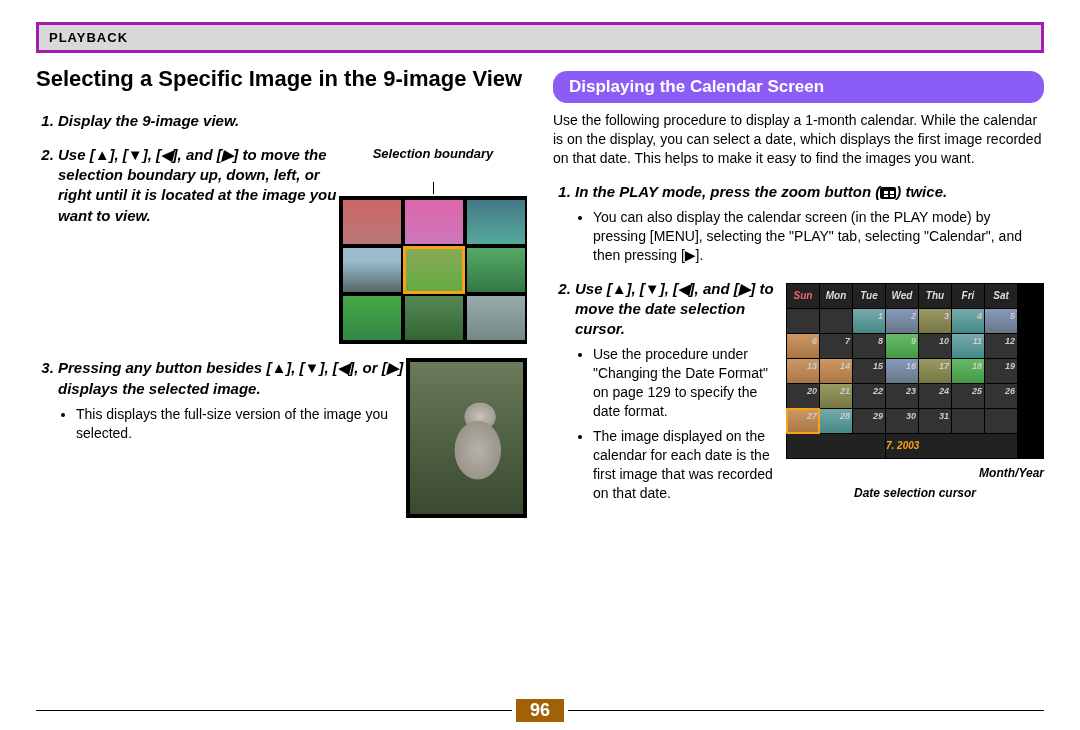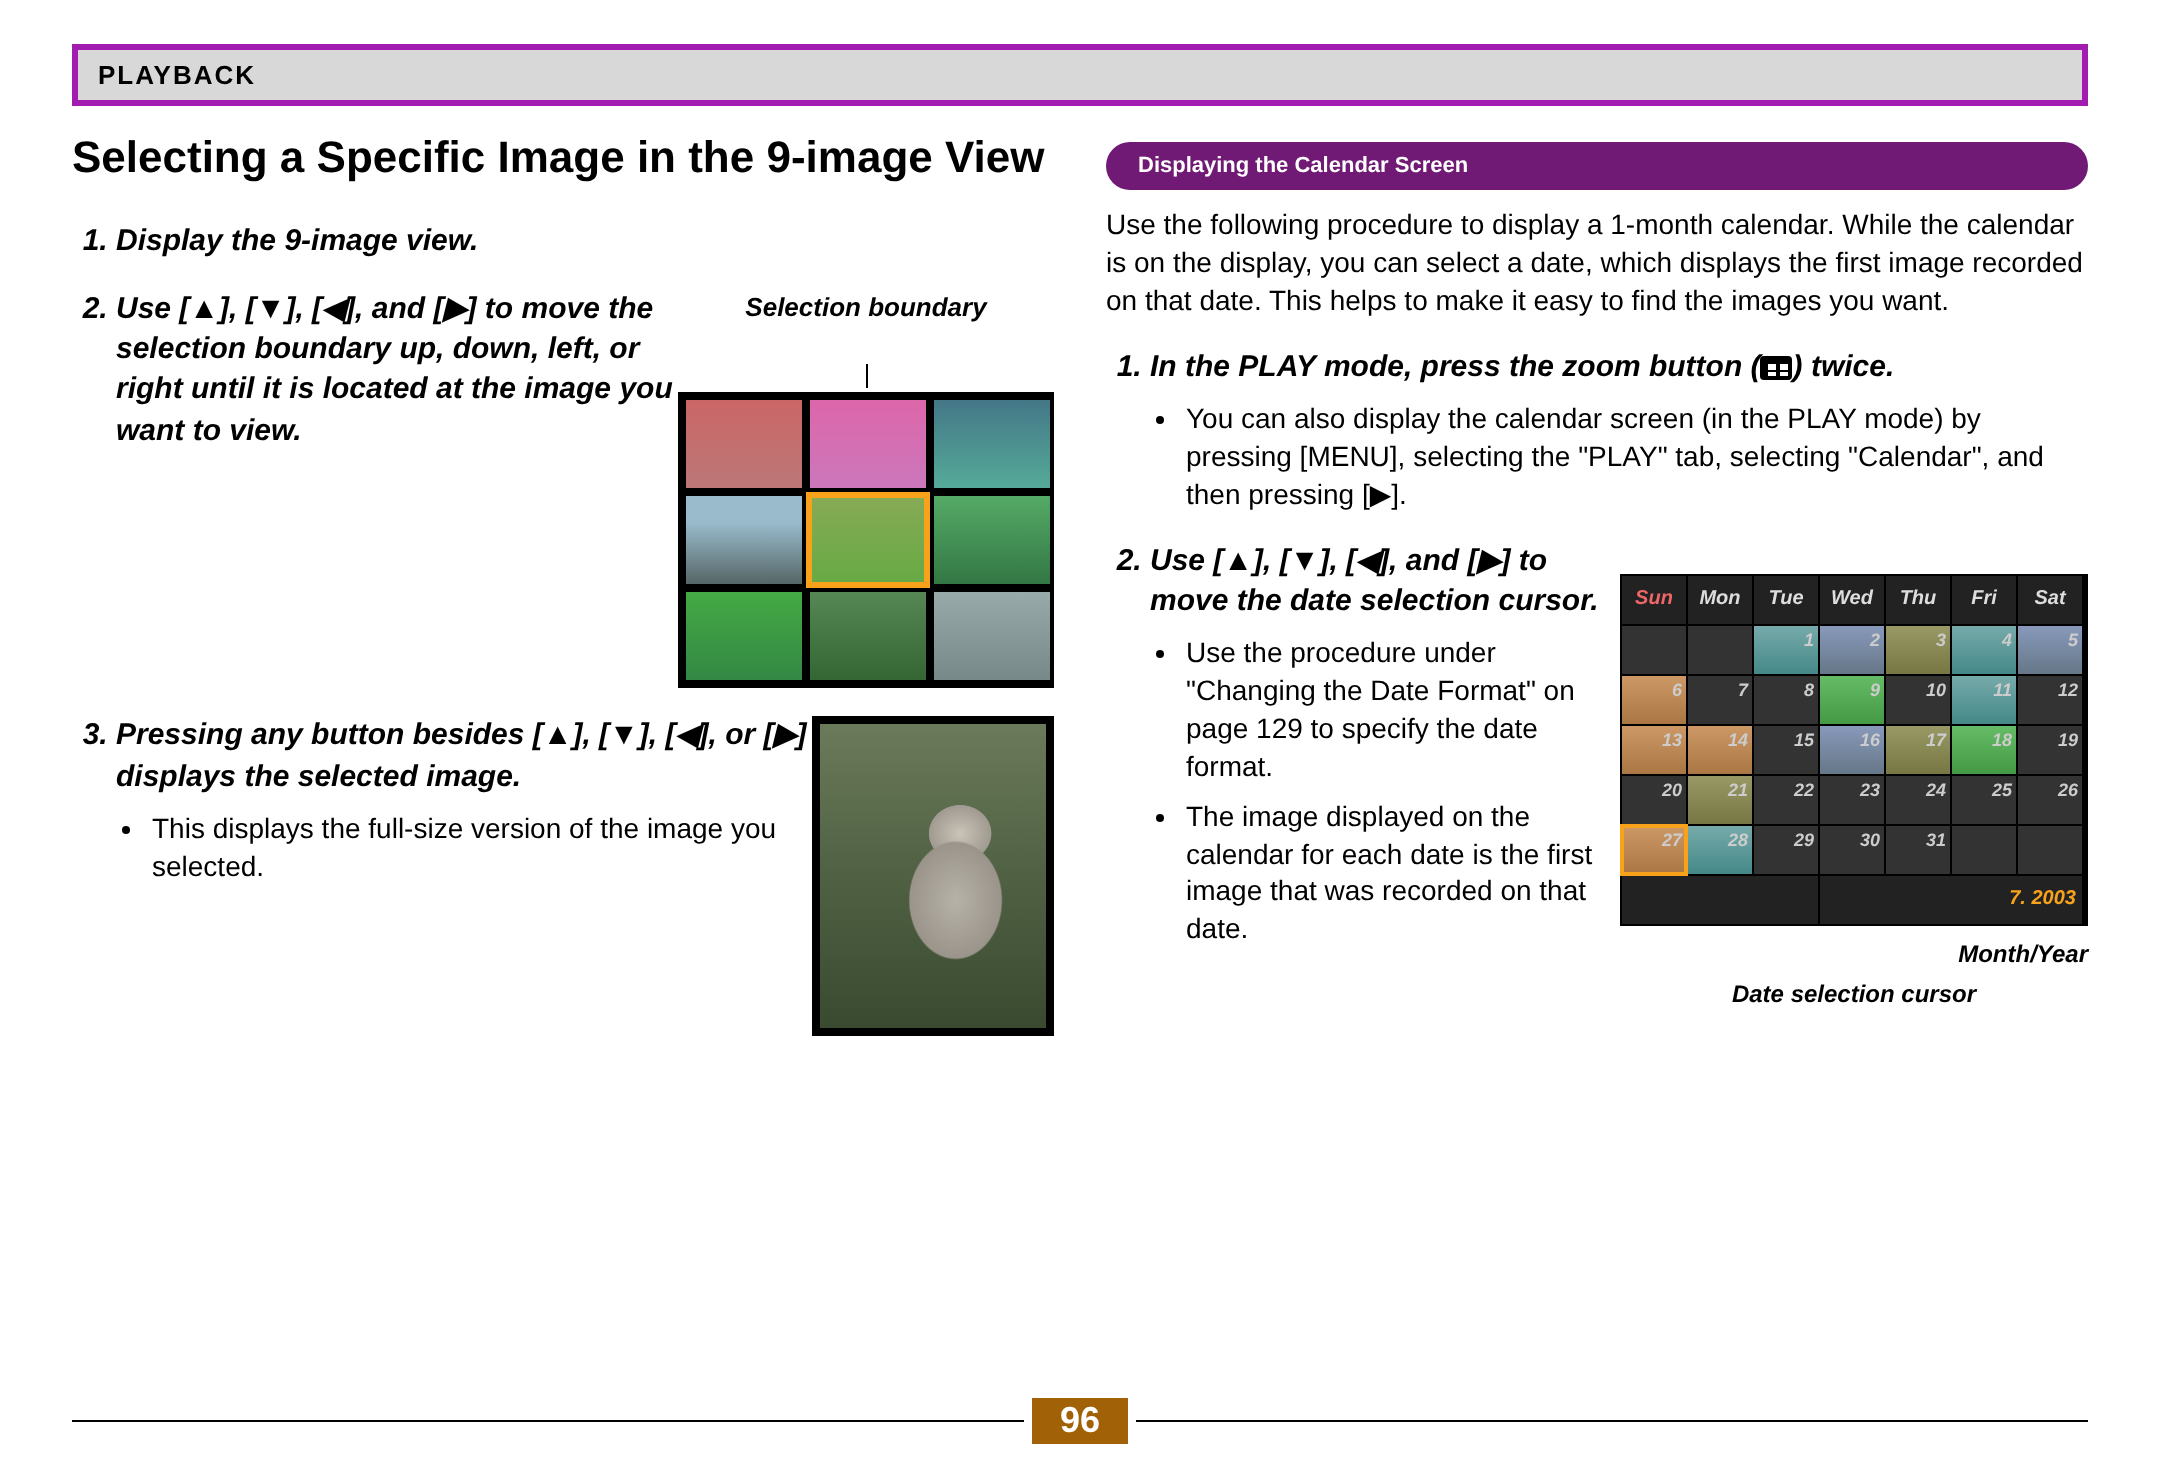--- a/index.html
+++ b/index.html
@@ -30,25 +30,25 @@
     flex: 1 1 50%;
     min-width: 0;
   }
   h1.section-title {
     font-size: 22px;
     font-weight: bold;
     margin: 0 0 18px 0;
     line-height: 1.25;
   }
   .black-pill {
-    background: #701a75;
+    background: #8b5cf6;
     color: #fff;
     border-radius: 14px;
     padding: 6px 16px;
-    font-size: 11px;
+    font-size: 17px;
     font-weight: bold;
     margin: 6px 0 8px 0;
   }
   ol.steps {
     margin: 0;
     padding-left: 22px;
     font-size: 15px;
   }
   ol.steps > li {
     font-weight: bold;
@@ -107,41 +107,41 @@
     background: #000; padding:4px; box-sizing: border-box;
   }
   .cat {
     width:100%; height:100%;
     background:
       radial-gradient(ellipse 38px 48px at 60% 58%, #b7b2a8 0%, #9a948a 60%, transparent 62%),
       radial-gradient(ellipse 22px 20px at 62% 36%, #c9c3b8 0%, #a09a90 70%, transparent 72%),
       linear-gradient(#6a7a5a 0%, #4b5c3f 60%, #3a4a30 100%);
   }
   
-  .calendar-wrap { width: 234px; margin-top:16px; }
+  .calendar-wrap { width: 258px; margin-top:4px; }
   .cal {
     display:grid;
     grid-template-columns: repeat(7, 32px);
     grid-auto-rows: 24px;
     gap:1px;
     background:#000;
     padding:1px;
     font-size:9px;
     color:#ccc;
   }
   .cal .hdr { background:#222; color:#ddd; text-align:center; line-height:24px; font-size:10px;}
   .cal .hdr.sun{color:#e66;}
   .cal .day { background:#333; position:relative; text-align:right; padding:1px 2px 0 0; box-sizing:border-box;}
   .cal .day.img1{background:linear-gradient(#7aa,#488);}
   .cal .day.img2{background:linear-gradient(#c96,#a74);}
   .cal .day.img3{background:linear-gradient(#89b,#678);}
   .cal .day.img4{background:linear-gradient(#996,#774);}
   .cal .day.img5{background:linear-gradient(#6b6,#494);}
   .cal .day.cursor{outline:2px solid #f7a21a; outline-offset:-1px;}
-  .cal .footer{grid-column:4 / 8; background:#222; color:#f7a21a; text-align:right; padding-right:3px; line-height:24px; font-size:10px; font-weight:bold;}
+  .cal .footer{grid-column:4 / 8; background:#222; color:#f7a21a; padding-right:3px; line-height:24px; font-size:10px; font-weight:bold;}
   .cal .footer-pad{grid-column:1 / 4; background:#222;}
   .cap-small { font-style: italic; font-size: 12px; text-align:center;}
   .zoom-icon {
     display:inline-block; width:16px; height:12px; vertical-align:middle;
     background:#000; position:relative; border-radius:2px;
   }
   .zoom-icon::before{content:""; position:absolute; inset:2px; background:
     linear-gradient(#fff,#fff) 2px 2px/4px 3px no-repeat,
     linear-gradient(#fff,#fff) 8px 2px/4px 3px no-repeat,
     linear-gradient(#fff,#fff) 2px 6px/4px 3px no-repeat,

